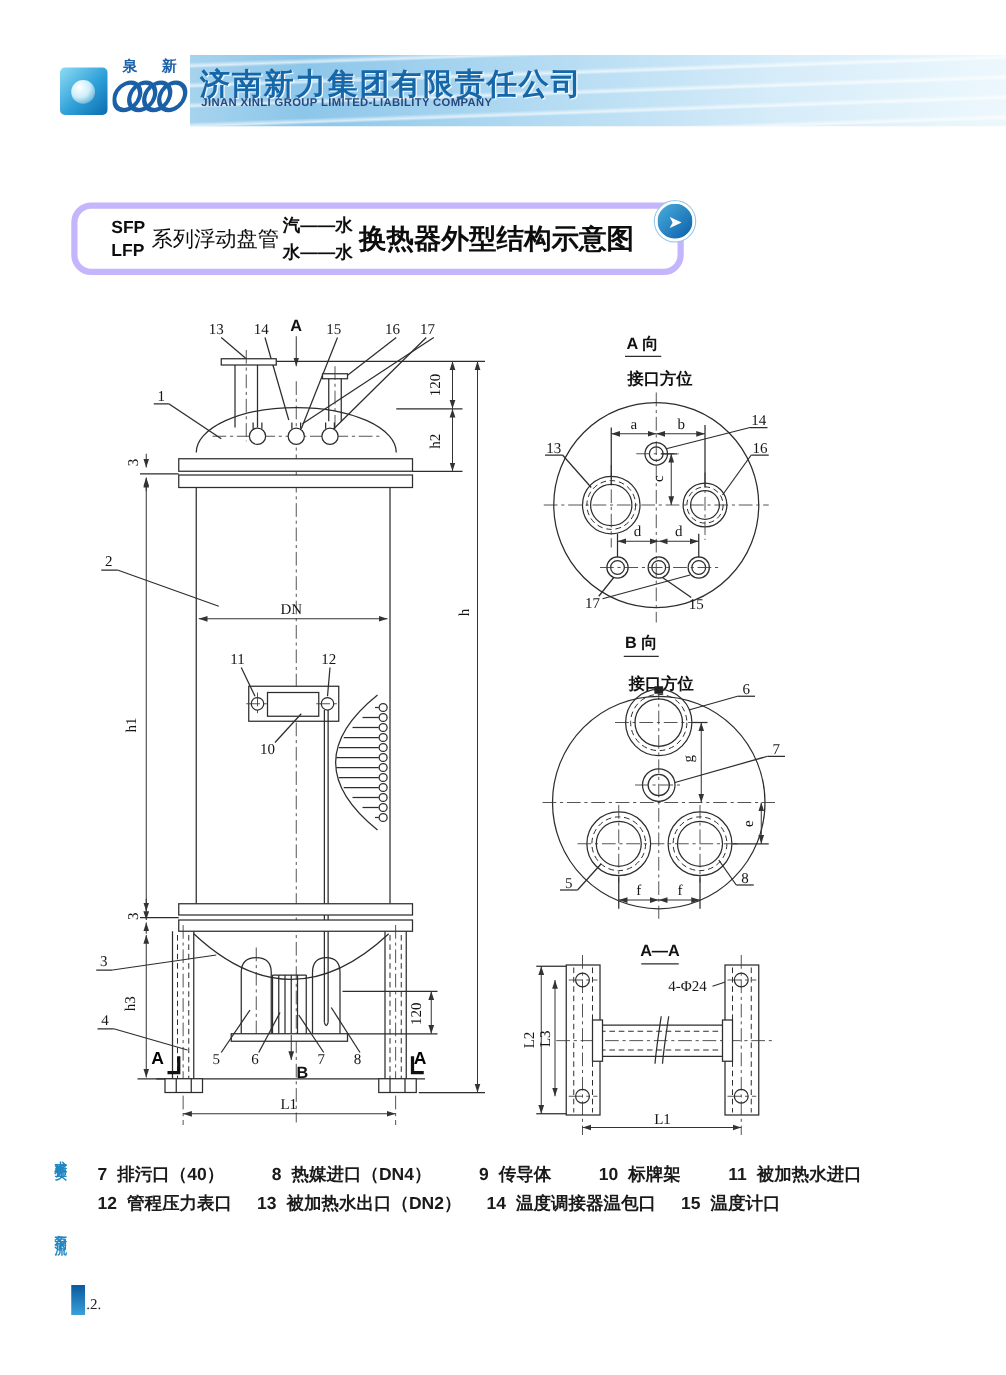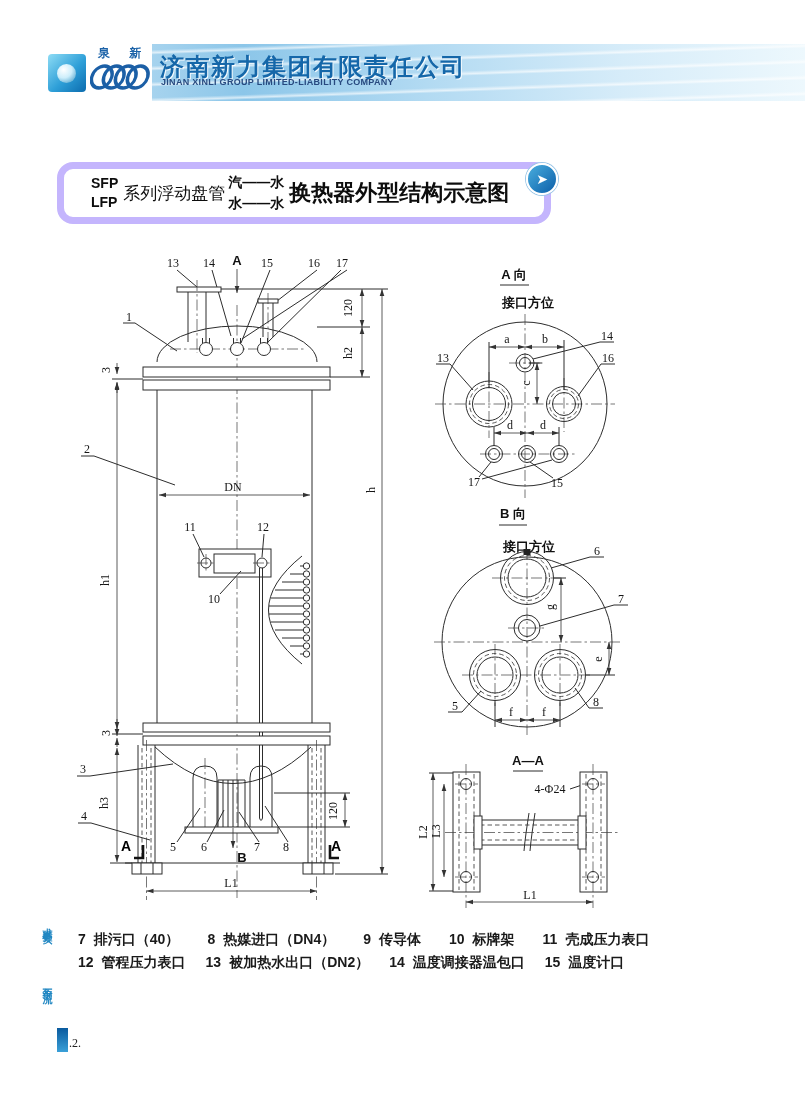--- a/index.html
+++ b/index.html
@@ -20,21 +20,21 @@
   .brand-text { position:absolute; left:98px; top:45px; color:#1b62a8; font-weight:bold;
     font-size:12px; letter-spacing:8px; }
   .rings { position:absolute; left:90px; top:60px; }
   .company-cn { position:absolute; left:160px; top:51px; font-size:24px; font-weight:bold;
     color:#1567a9; letter-spacing:1.5px; text-shadow:1px 1px 0 rgba(255,255,255,.9); }
   .company-en { position:absolute; left:161px; top:77px; font-size:9px; font-weight:bold;
     color:#27497f; letter-spacing:.3px; }
 
   
   .title-box { position:absolute; left:57px; top:162px; width:480px; height:48px;
-    border:7px solid #c4b5fd; border-radius:16px; display:flex; align-items:center; color:#0d0d0d; }
+    border:5px solid #c4b5fd; border-radius:16px; display:flex; align-items:center; color:#0d0d0d; }
   .model-col { margin-left:27px; font-size:14px; font-weight:600; line-height:1.35; }
   .series    { font-size:17px; font-weight:normal; margin-left:5px; white-space:nowrap; }
   .medium-col{ font-size:14px; font-weight:bold; line-height:1.5; margin-left:3px; white-space:nowrap; }
   .suffix    { font-size:22px; font-weight:bold; margin-left:5px; white-space:nowrap; }
   .arrow-circle { position:absolute; left:462px; top:-6px; width:28px; height:28px; border-radius:50%;
     background:linear-gradient(135deg,#4aaede,#0b5ea9); color:#fff; display:flex; align-items:center;
     justify-content:center; font-size:14px; border:2px solid #fff; box-shadow:0 0 0 1px #9cc7e8; }
 
   
   .drawing { position:absolute; left:30px; top:250px; }
@@ -44,21 +44,21 @@
   .dsh { stroke:#2d2d2d; stroke-width:.8; fill:none; stroke-dasharray:4.5 3; }
   .dim { stroke:#333333; stroke-width:.8; fill:none; }
   .thk { stroke:#111; stroke-width:2.6; fill:none; }
   .lb  { font:12px "Liberation Serif", serif; fill:#151515; text-anchor:middle; }
   .lbc { font:bold 13px "Liberation Sans", sans-serif; fill:#111; text-anchor:middle; }
   .lbB { font:bold 14px "Liberation Sans", sans-serif; fill:#000; text-anchor:middle; }
 
   
   .legend { position:absolute; left:78px; top:931px; width:620px; font-size:14px; font-weight:bold; color:#1a1a1a; }
   .legend .row { display:flex; margin-bottom:5px; white-space:nowrap; }
-  .legend .row.g1 { column-gap:15px; } .legend .row.g2 { column-gap:28px; }
+  .legend .row.g1 { column-gap:15px; } .legend .row.g2 { column-gap:38px; }
   .legend .row.g3 { column-gap:20px; } .legend .row.g4 { column-gap:48px; }
   .legend .li b { margin-right:8px; font-weight:bold; }
 
   
   .motto { position:absolute; left:40px; writing-mode:vertical-rl; color:#2187c2;
     font-size:10px; font-weight:bold; letter-spacing:2px; }
   .motto.m1 { top:920px; } .motto.m2 { top:980px; }
   .page-bar { position:absolute; left:57px; top:1028px; width:11px; height:24px;
     background:linear-gradient(180deg,#0a5a9e,#3aa0d8); }
   .page-num { position:absolute; left:69px; top:1036px; font-family:"Liberation Serif", serif;
@@ -477,21 +477,21 @@
       <text class="lb" x="500" y="649">L1</text>
     </g>
   </svg>
 
   <div class="legend">
     <div class="row g2">
       <span class="li"><b>7</b><span>排污口（40）</span></span>
       <span class="li"><b>8</b><span>热媒进口（DN4）</span></span>
       <span class="li"><b>9</b><span>传导体</span></span>
       <span class="li"><b>10</b><span>标牌架</span></span>
-      <span class="li"><b>11</b><span>壳成压力表口</span></span>
+      <span class="li"><b>11</b><span>被加热水进口</span></span>
     </div>
     <div class="row g3">
       <span class="li"><b>12</b><span>管程压力表口</span></span>
       <span class="li"><b>13</b><span>被加热水出口（DN2）</span></span>
       <span class="li"><b>14</b><span>温度调接器温包口</span></span>
       <span class="li"><b>15</b><span>温度计口</span></span>
     </div>
   </div>
 
   <div class="motto m1">求精务实</div>

